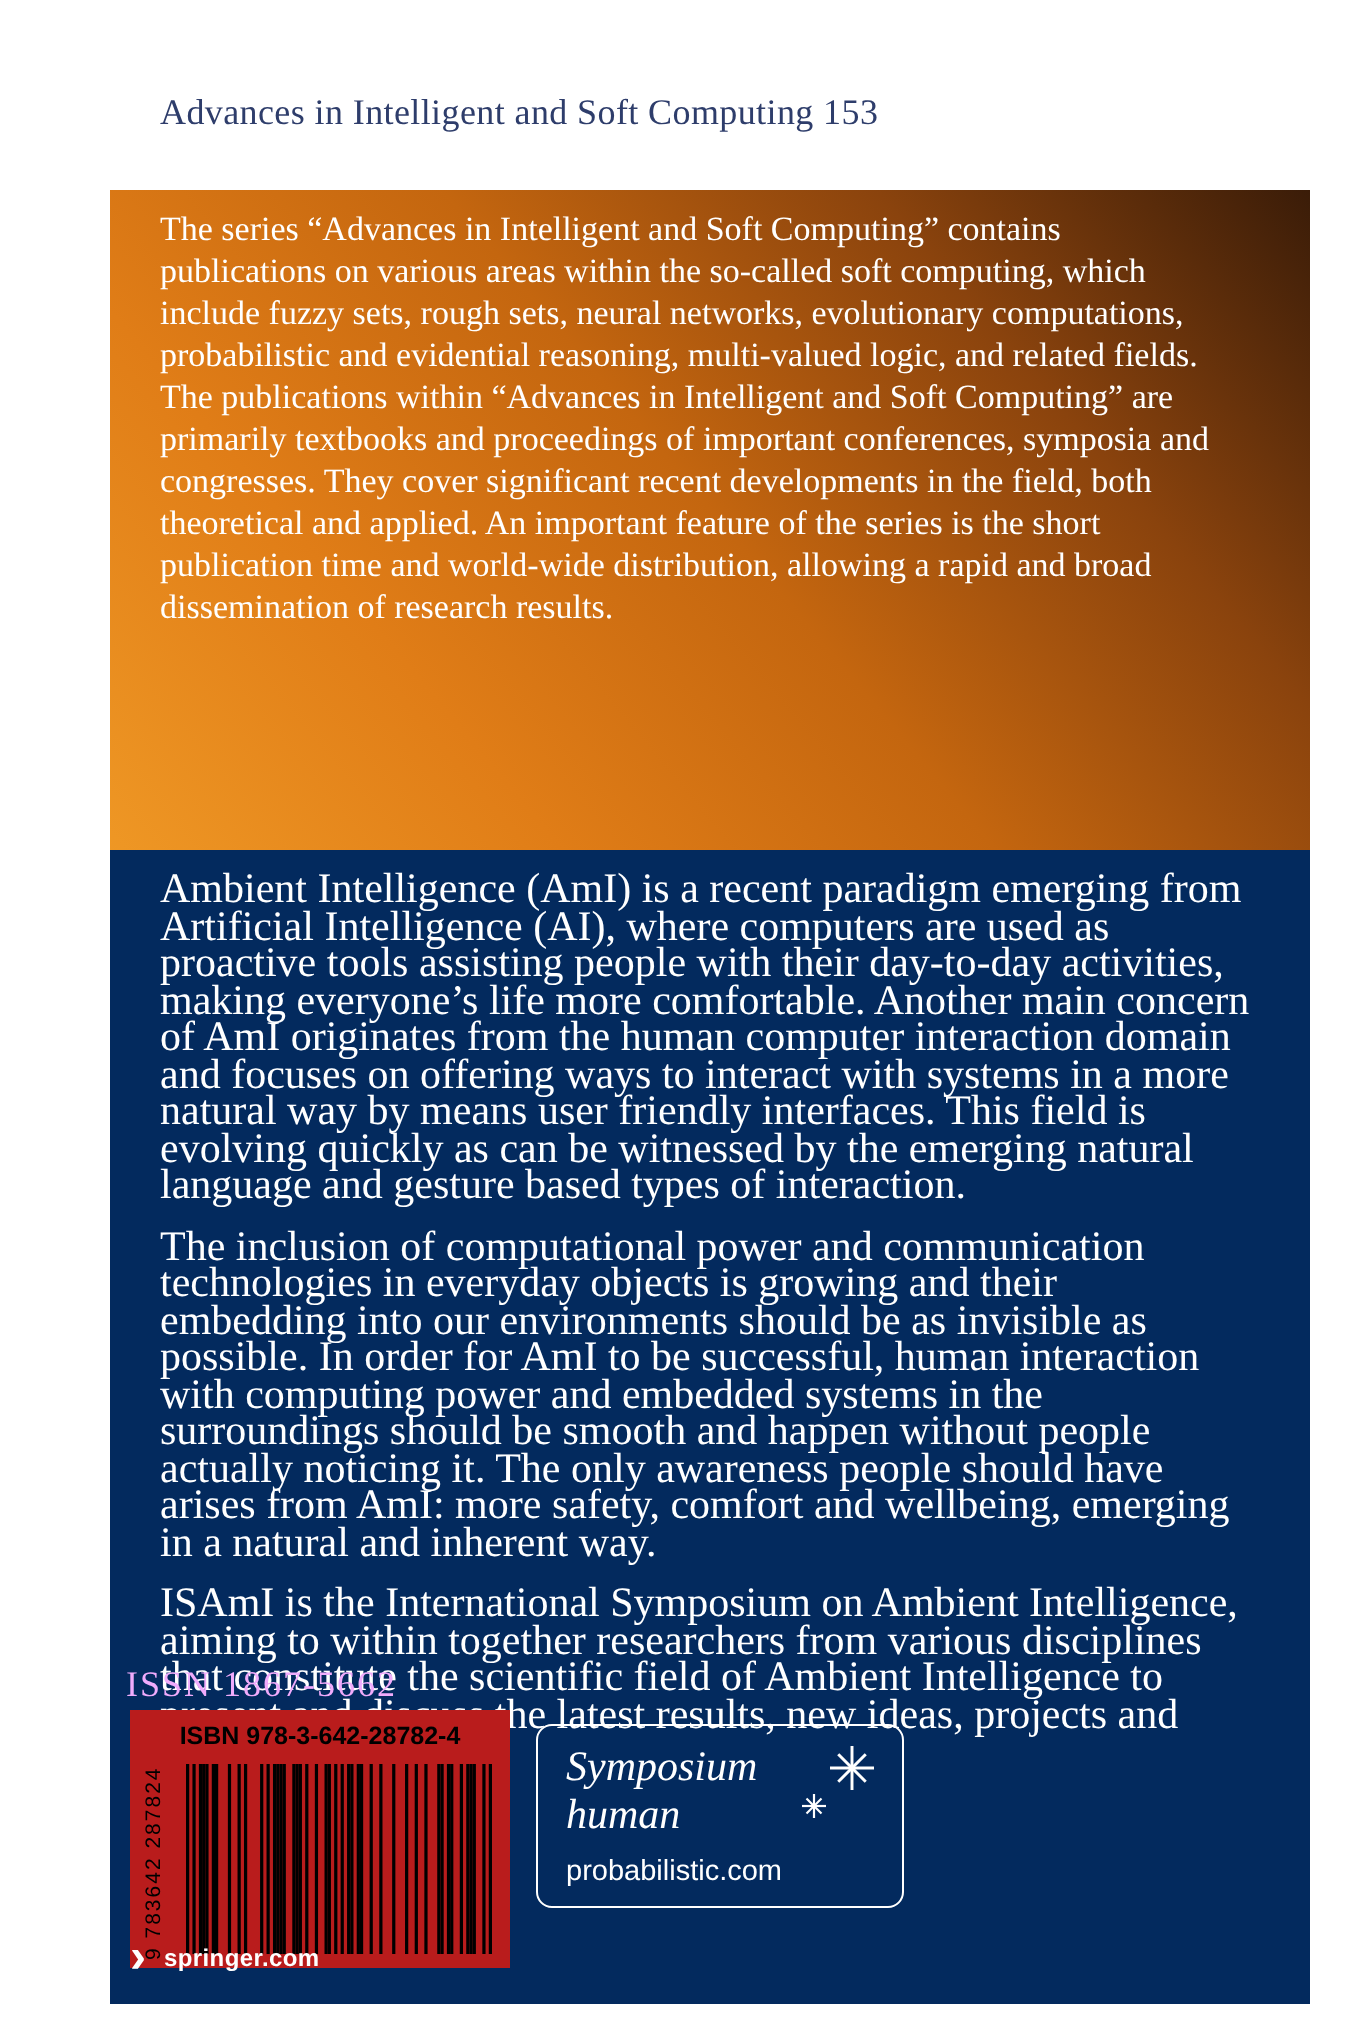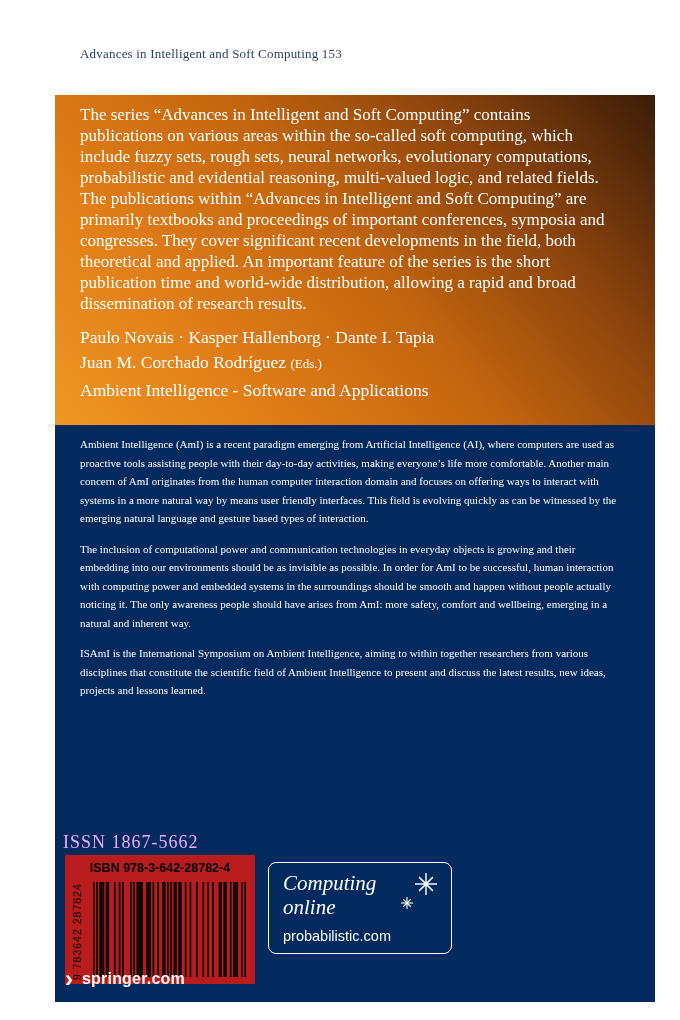--- a/index.html
+++ b/index.html
@@ -8,21 +8,21 @@
 
   .page {
     position:relative;
     width:680px; height:1020px;
     background:#ffffff;
     overflow:hidden;
   }
 
   .series-header {
     position:absolute; left:80px; top:46px;
-    font-size:13px; color:#2e3d6b;
+    font-size:18px; color:#2e3d6b;
     letter-spacing:0.2px;
   }
 
   .orange-section {
     position:absolute; left:55px; top:95px;
     width:600px; height:362px;
     background:linear-gradient(50deg,
       #f09a26 0%, #e07d17 28%, #c4660f 52%, #8a430d 76%, #3a1c08 100%);
     color:#ffffff;
     padding:9px 45px 0 25px;
@@ -35,21 +35,21 @@
   .book-title { font-size:17.5px; margin-top:2px; }
 
   .navy-section {
     position:absolute; left:55px; top:425px;
     width:600px; height:577px;
     background:#032a5e;
     color:#ffffff;
     padding:10px 28px 0 25px;
   }
   .navy-section p {
-    font-size:11px; line-height:18.5px;
+    font-size:21px; line-height:18.5px;
     margin-bottom:12px; width:547px;
   }
 
   .issn {
     position:absolute; left:8px; top:407px;
     font-size:18px; letter-spacing:1px; color:#f0abfc;
   }
 
   .barcode-box {
     position:absolute; left:10px; top:430px;
@@ -94,40 +94,32 @@
     position:absolute; left:10px; top:544px;
     display:flex; align-items:center; color:#ffffff;
   }
   .springer-arrow {
     font-size:24px; font-weight:bold; line-height:20px;
     font-family:"Liberation Sans", sans-serif;
     margin-right:9px;
   }
   .springer-site {
     font-family:"Liberation Sans", sans-serif;
-    font-size:16px; font-weight:bold; letter-spacing:0.2px;
+    font-size:12px; font-weight:bold; letter-spacing:0.2px;
   }
 </style>
 </head>
 <body>
 
 <div class="page">
 
   <div class="series-header">Advances in Intelligent and Soft Computing 153</div>
 
   <div class="orange-section">
     <p class="series-desc">The series “Advances in Intelligent and Soft Computing” contains publications on various areas within the so-called soft computing, which include fuzzy sets, rough sets, neural networks, evolutionary computations, probabilistic and evidential reasoning, multi-valued logic, and related fields. The publications within “Advances in Intelligent and Soft Computing” are primarily textbooks and proceedings of important conferences, symposia and congresses. They cover significant recent developments in the field, both theoretical and applied. An important feature of the series is the short publication time and world-wide distribution, allowing a rapid and broad dissemination of research results.</p>
-    <div class="authors">
-      <div>Paulo Novais · Kasper Hallenborg · Dante I. Tapia</div>
-      <div>
-        <span>Juan M. Corchado Rodríguez</span>
-        <span class="eds-suffix">(Eds.)</span>
-      </div>
-      <div class="book-title">Ambient Intelligence - Software and Applications</div>
-    </div>
   </div>
 
   <div class="navy-section">
     <p>Ambient Intelligence (AmI) is a recent paradigm emerging from Artificial Intelligence (AI), where computers are used as proactive tools assisting people with their day-to-day activities, making everyone’s life more comfortable. Another main concern of AmI originates from the human computer interaction domain and focuses on offering ways to interact with systems in a more natural way by means user friendly interfaces. This field is evolving quickly as can be witnessed by the emerging natural language and gesture based types of interaction.</p>
     <p>The inclusion of computational power and communication technologies in everyday objects is growing and their embedding into our environments should be as invisible as possible. In order for AmI to be successful, human interaction with computing power and embedded systems in the surroundings should be smooth and happen without people actually noticing it. The only awareness people should have arises from AmI: more safety, comfort and wellbeing, emerging in a natural and inherent way.</p>
     <p>ISAmI is the International Symposium on Ambient Intelligence, aiming to within together researchers from various disciplines that constitute the scientific field of Ambient Intelligence to present and discuss the latest results, new ideas, projects and lessons learned.</p>
 
     <div class="issn">ISSN 1867-5662</div>
 
     <div class="barcode-box">
@@ -180,22 +172,22 @@
               <rect x="89" y="0" width="1" height="60"></rect>
               <rect x="92" y="0" width="1" height="60"></rect>
               <rect x="94" y="0" width="1" height="60"></rect>
             </g>
           </svg>
         </div>
       <div class="barcode-number">9 783642 287824</div>
     </div>
 
     <div class="available-box">
-      <div class="avail-line">Computing</div>
-      <div class="avail-line">online</div>
+      <div class="avail-line">Symposium</div>
+      <div class="avail-line">human</div>
       <div class="springerlink">probabilistic.com</div>
       <span class="sparkle sparkle-big">
         <svg viewBox="0 0 24 24">
           <g stroke="#ffffff" stroke-width="1.6">
             <line x1="12" y1="0" x2="12" y2="24"></line>
             <line x1="0" y1="12" x2="24" y2="12"></line>
             <line x1="4.5" y1="4.5" x2="19.5" y2="19.5"></line>
             <line x1="19.5" y1="4.5" x2="4.5" y2="19.5"></line>
           </g>
         </svg>

